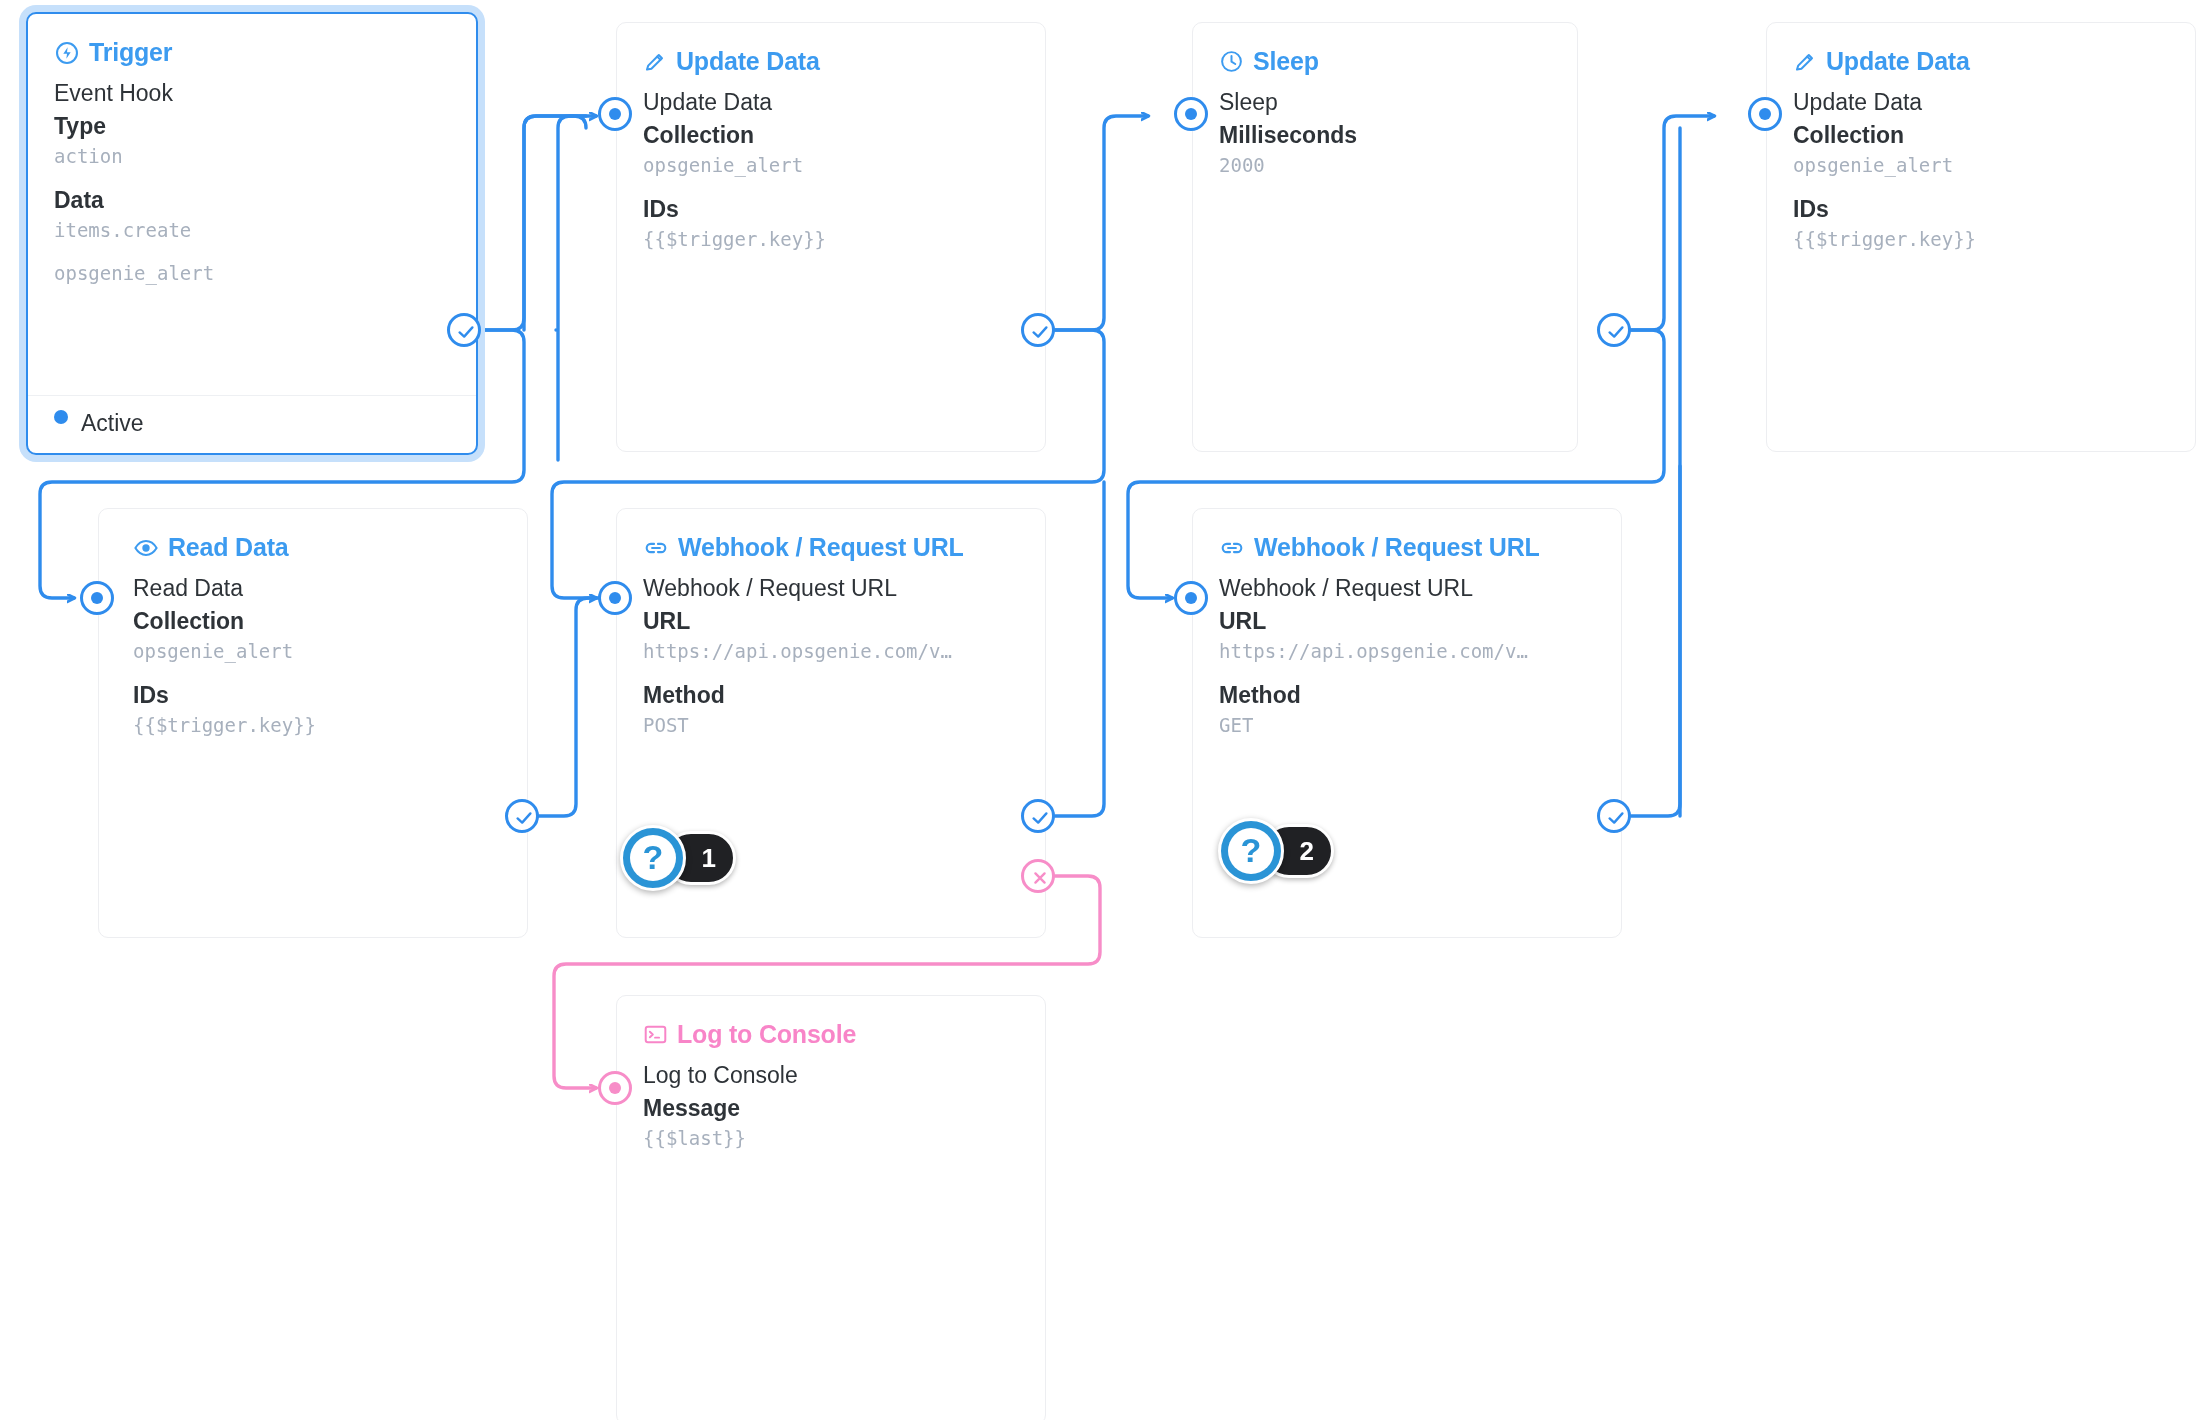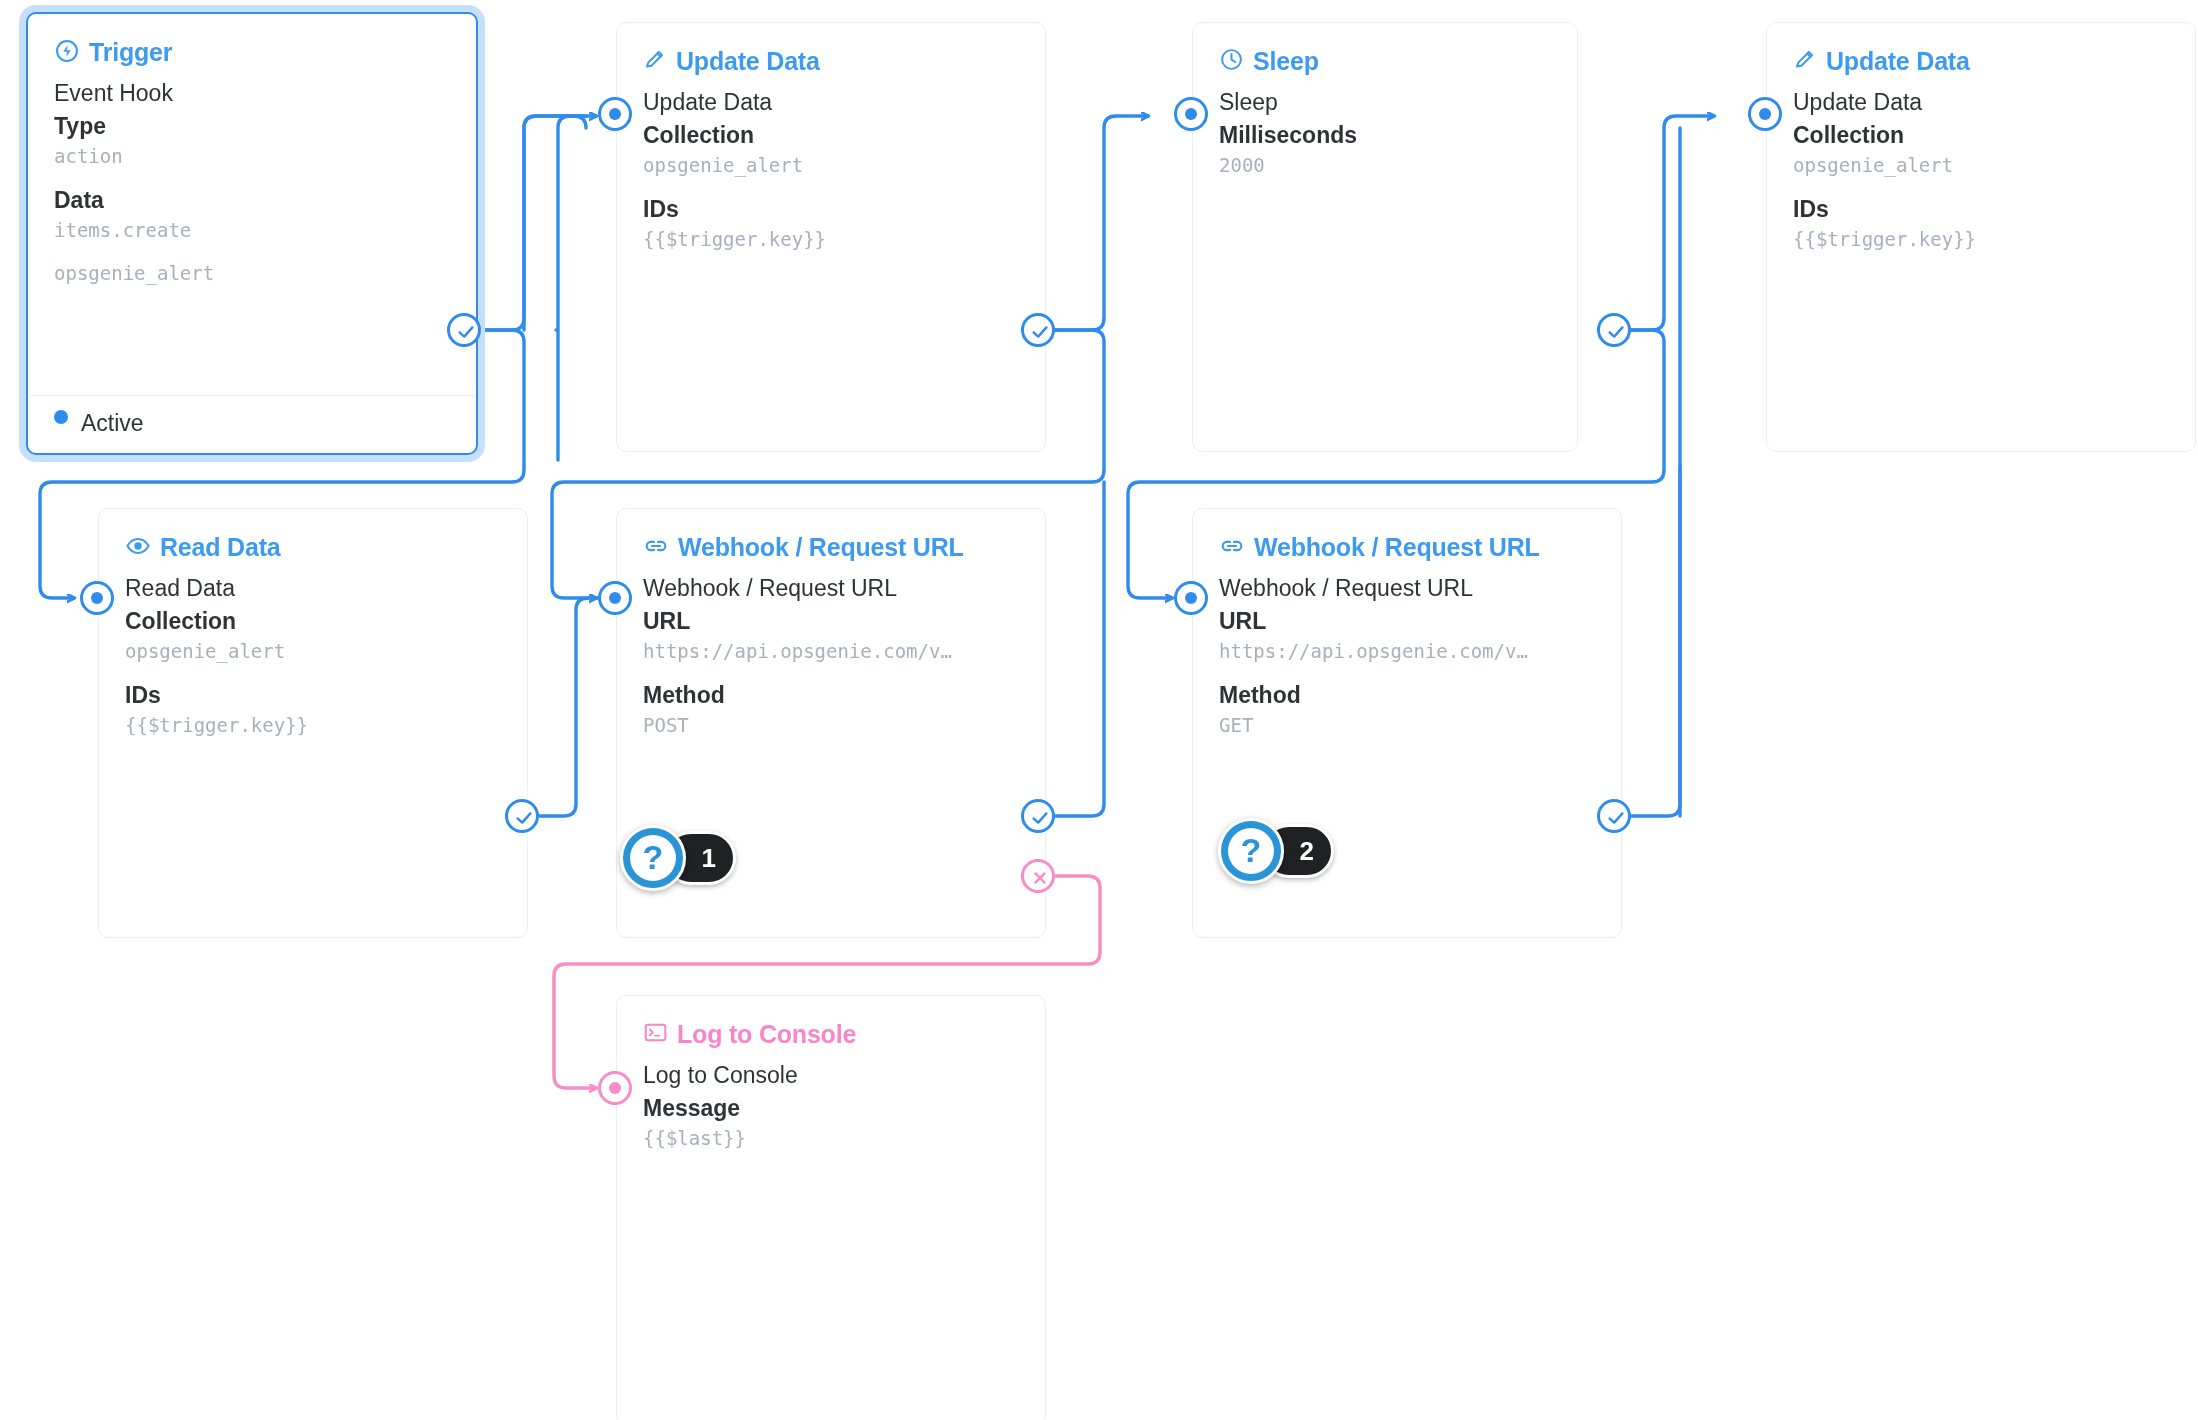--- a/index.html
+++ b/index.html
@@ -31,21 +31,21 @@
     border: 1px solid #edeef1;
     border-radius: 10px;
     z-index: 3;
   }
   .card.selected {
     border: 2px solid #2f8ced;
     box-shadow: 0 0 0 7px #c6e0fb;
   }
   .card-title {
     display: flex;
-    align-items: flex-start;
+    align-items: center;
     gap: 9px;
     padding: 24px 26px 0 26px;
     font-size: 25px;
     font-weight: bold;
     letter-spacing: -0.2px;
     color: #3c9bf0;
     white-space: nowrap;
   }
   .card.pink .card-title { color: #f885c8; }
   .card-title svg { display: block; flex: none; }
@@ -296,21 +296,21 @@
     </div>
     <div class="card-body">
       <div class="row-head">Update Data</div>
       <div class="row-label">Collection</div>
       <div class="row-value">opsgenie_alert</div>
       <div class="row-label">IDs</div>
       <div class="row-value">{{$trigger.key}}</div>
     </div>
   </div>
 
-  <div class="card" style="left:98px; top:508px; width:430px; height:430px;">
+  <div class="card" style="left:98px; top:508px; width:430px; height:430px;padding-left:8px;">
     <div class="card-title">
       <span>
         <svg width="26" height="26" viewBox="0 0 24 24" fill="none" stroke="#3c9bf0" stroke-width="1.9" stroke-linecap="round" stroke-linejoin="round">
           <path d="M2.2 12 C5 7.4 8.5 5.6 12 5.6 C15.5 5.6 19 7.4 21.8 12
                    C19 16.6 15.5 18.4 12 18.4 C8.5 18.4 5 16.6 2.2 12 Z"></path>
           <circle cx="12" cy="12" r="3.4" fill="#3c9bf0" stroke="none"></circle>
         </svg>
       </span>
       <span>Read Data</span>
     </div>

